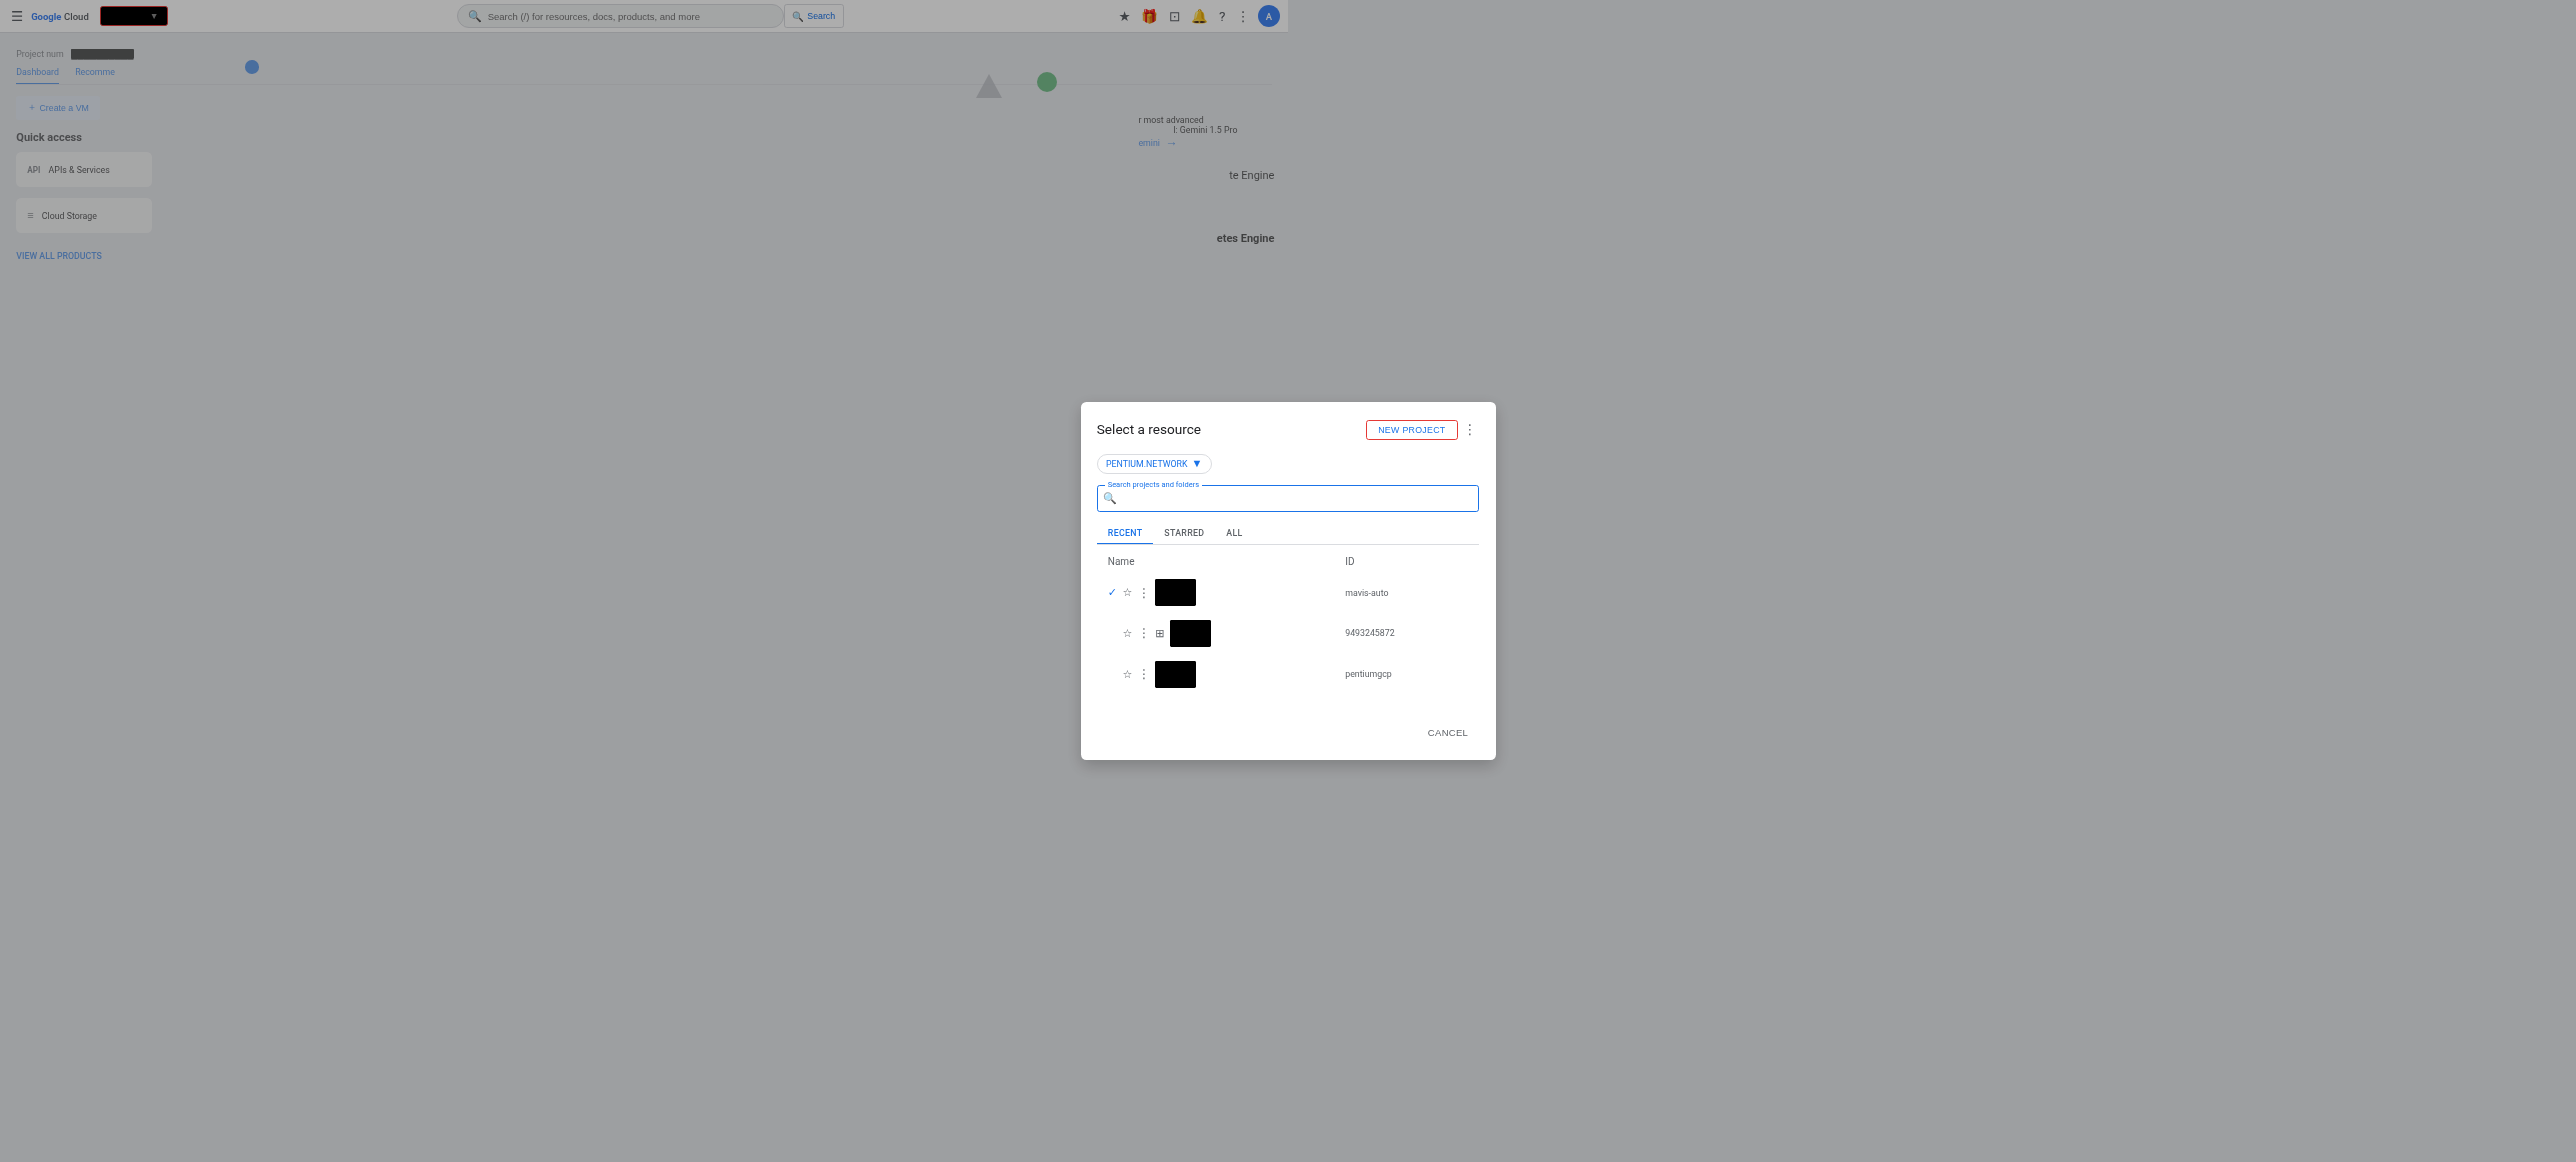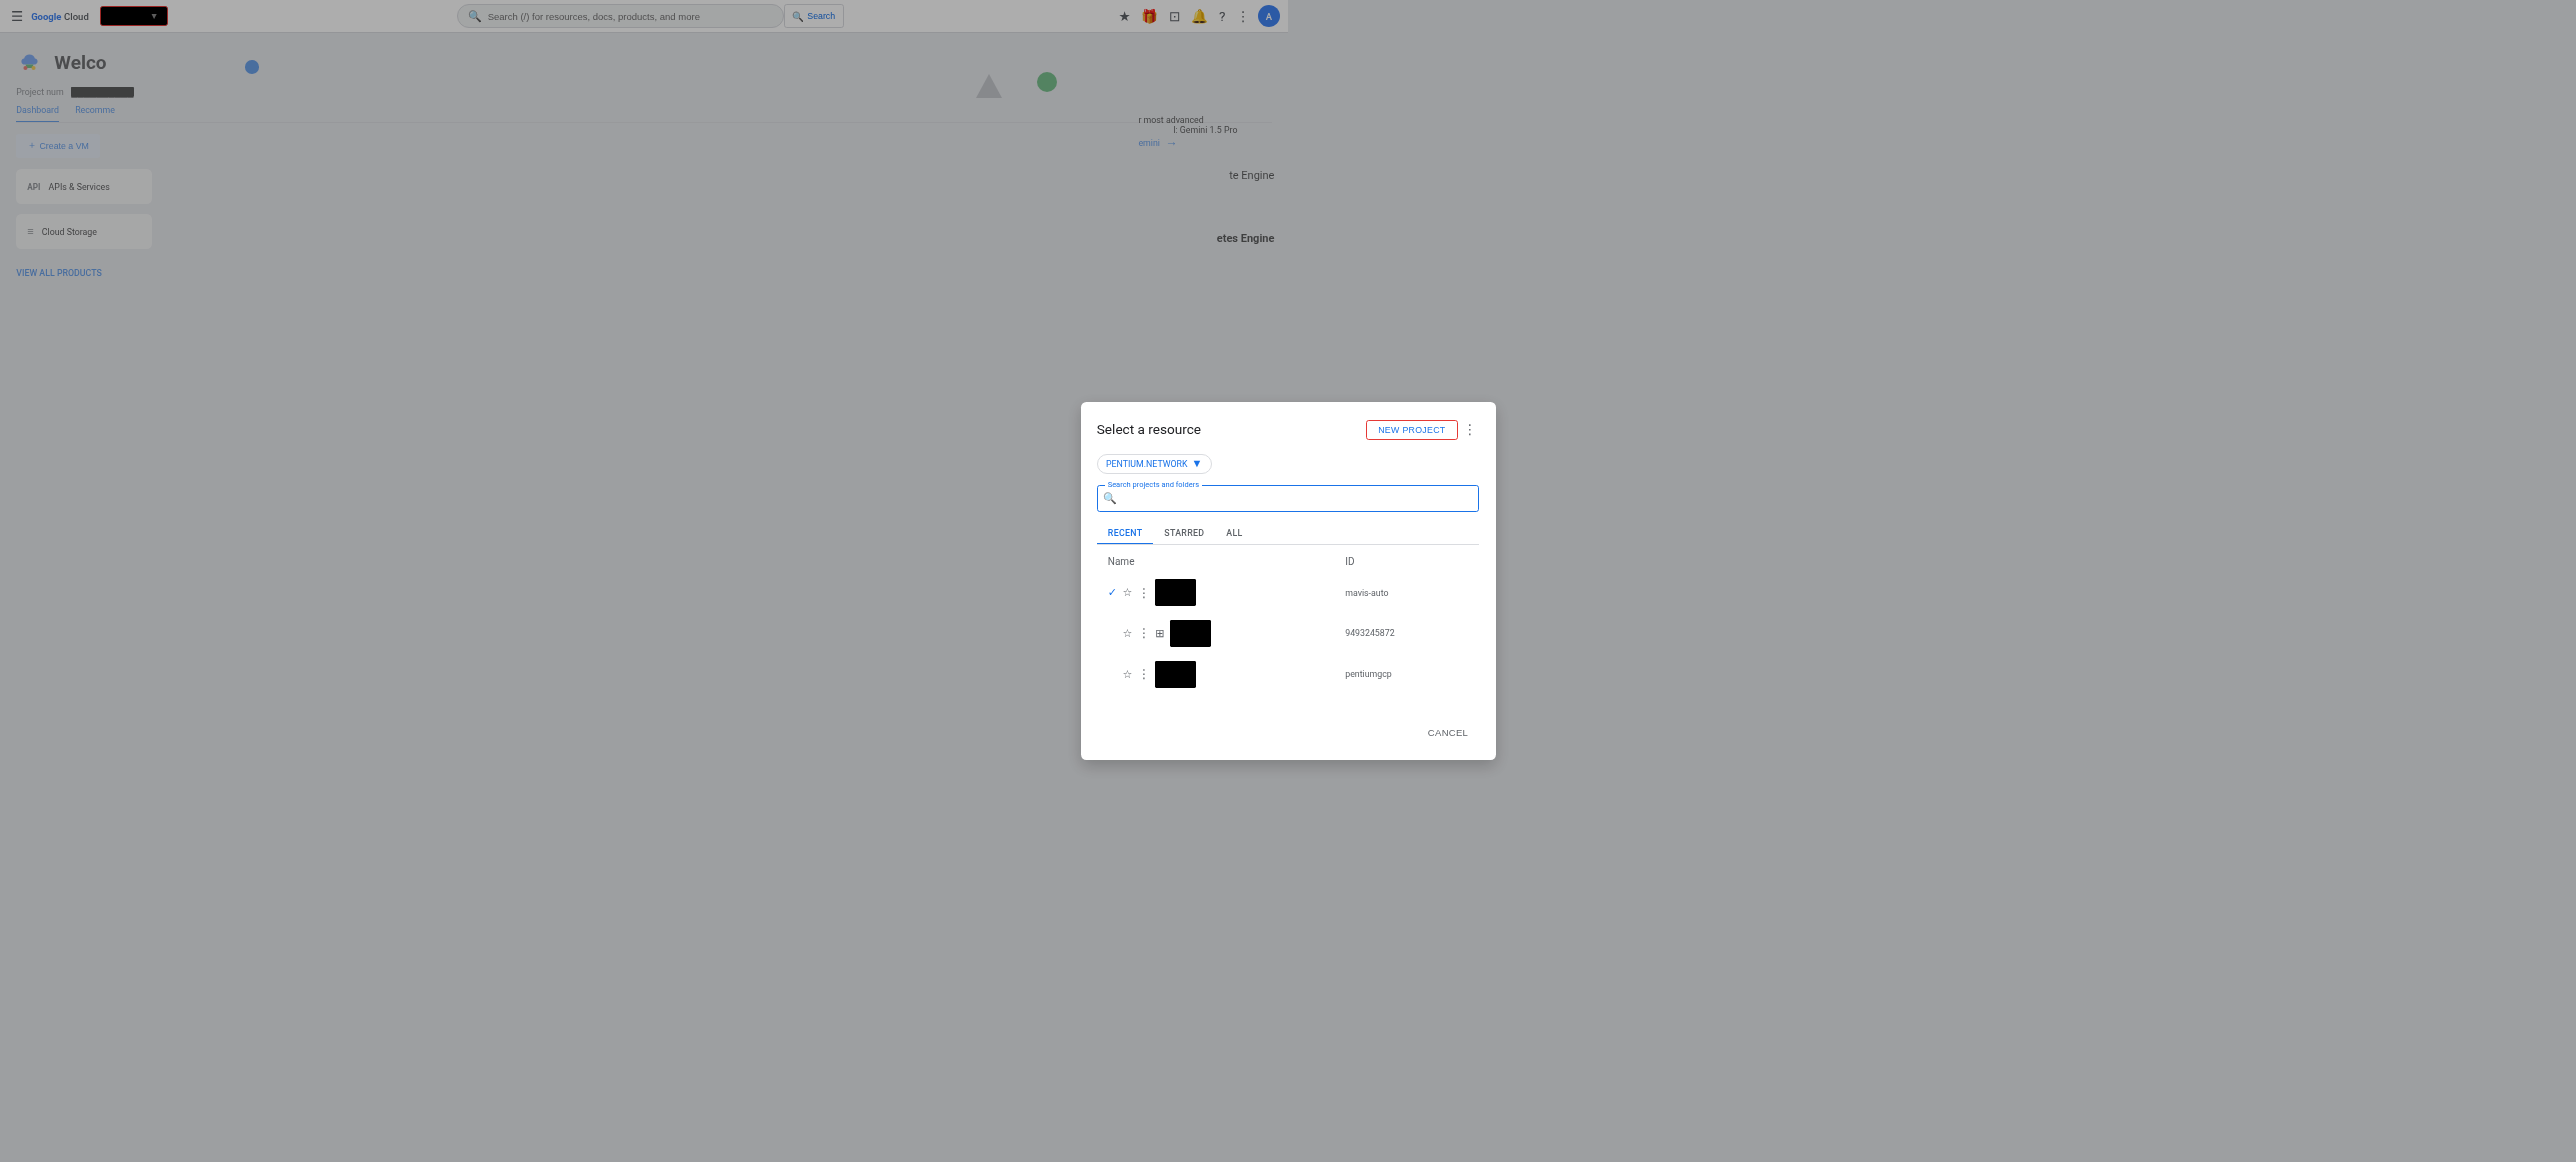--- a/index.html
+++ b/index.html
@@ -428,49 +428,38 @@
 </div>
 
 <div class="bg-content">
   
   <div class="decoration-circle blue-dot"></div>
   <div class="decoration-circle green-circle"></div>
 
   
   <div style="position:absolute; top:41px; right:286px; width:0; height:0; border-left:13.6px solid transparent; border-right:13.6px solid transparent; border-bottom:24px solid #9aa0a6; opacity:0.7;"></div>
 
-  <div class="welcome-section">
-    <div style="display:flex;flex-direction:column;gap:0;">
-
-      <svg width="27" height="27" viewBox="0 0 40 40">
-        <path d="M20 8 C24 8 27 10 28 14 C30 14 32 16 32 18 C32 21 29 23 27 23 L13 23 C10 23 8 21 8 18 C8 16 10 14 12 14 C13 10 16 8 20 8Z" fill="#4285f4"></path>
-        <path d="M14 23 L16 28 L24 28 L26 23Z" fill="#34a853"></path>
-        <circle cx="14" cy="28" r="3" fill="#ea4335"></circle>
-        <circle cx="26" cy="28" r="3" fill="#fbbc04"></circle>
-      </svg>
-    </div>
-    <h1 class="welcome-title">Welco</h1>
-  </div>
 
 
   <p style="font-size:8.8px;color:#5f6368;margin-bottom:8.2px;">
     <span>Project num</span>
     <span style="background:#000;color:#000;margin-left:5.4px;border-radius:1.4px;">██████████</span>
   </p>
 
   <div class="bg-tabs">
     <span class="bg-tab active">Dashboard</span>
     <span class="bg-tab">Recomme</span>
   </div>
 
   <button class="create-vm-btn">
     <span style="font-size:9.5px;">＋</span>
     <span>Create a VM</span>
   </button>
 
+  <h3 class="quick-access-title">Quick access</h3>
 
   <div style="display:flex;flex-direction:column;gap:5.4px;">
     <div class="quick-access-card">
       <span style="font-size:8.2px;font-weight:700;color:#5f6368;">API</span>
       <span style="margin-left:5.4px;font-size:8.8px;">APIs &amp; Services</span>
     </div>
     <div class="quick-access-card">
       <span style="font-size:11px;color:#5f6368;">≡</span>
       <span style="margin-left:5.4px;font-size:8.8px;">Cloud Storage</span>
     </div>

